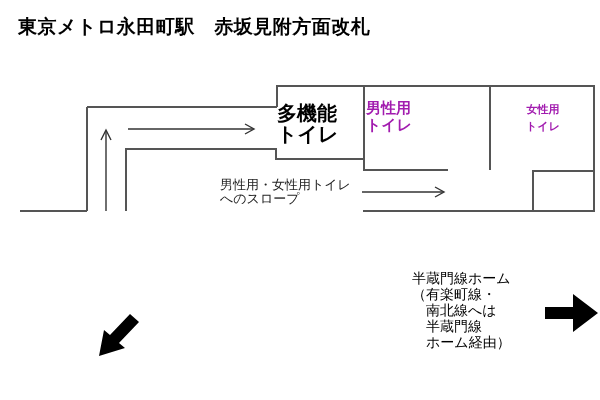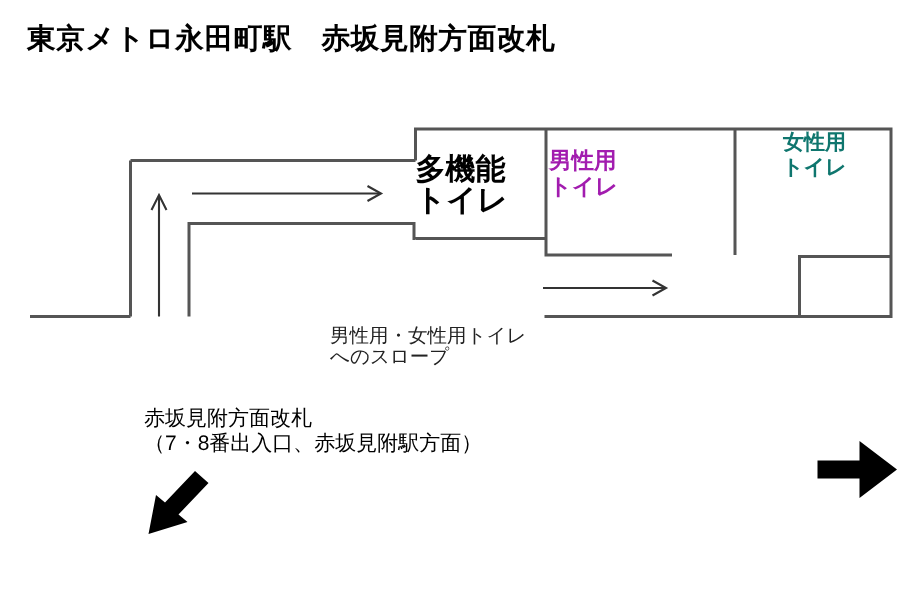--- a/index.html
+++ b/index.html
@@ -21,25 +21,25 @@
   }
   .multi-label{
     left:277px;top:103px;width:88px;text-align:left;
     font-size:20px;font-weight:bold;line-height:21px;
   }
   .mens-label{
     left:366px;top:99px;width:142px;text-align:left;
     font-size:15px;font-weight:bold;line-height:17px;color:#a21caf;
   }
   .womens-label{
-    left:491px;top:86px;width:104px;text-align:center;
-    font-size:14px;font-weight:bold;line-height:17px;color:#0f766e;
+    left:491px;top:101px;width:104px;text-align:center;
+    font-size:11px;font-weight:bold;line-height:17px;color:#a21caf;
   }
   .slope2-label{
-    left:220px;top:178px;font-size:13px;line-height:13.5px;color:#222;margin-top:39px;
+    left:220px;top:178px;font-size:13px;line-height:13.5px;color:#222;
   }
   .gate-label{
     left:96px;top:270px;font-size:14px;line-height:17px;
   }
   .platform-label{
     left:412px;top:270px;font-size:14px;line-height:16px;
   }
 </style>
 </head>
 <body>
@@ -93,17 +93,20 @@
 
   <div class="lbl mens-label">男性用
 トイレ</div>
 
   <div class="lbl womens-label">女性用
 トイレ</div>
 
   <div class="lbl slope2-label">男性用・女性用トイレ
 へのスロープ</div>
 
-  <div class="lbl gate-label">赤坂見附方面改札
-（7・8番出入口、赤坂見附駅方面）</div>
 
+  <div class="lbl platform-label">半蔵門線ホーム
+（有楽町線・
+　南北線へは
+　半蔵門線
+　ホーム経由）</div>
 
 </div>
 
 </body></html>

